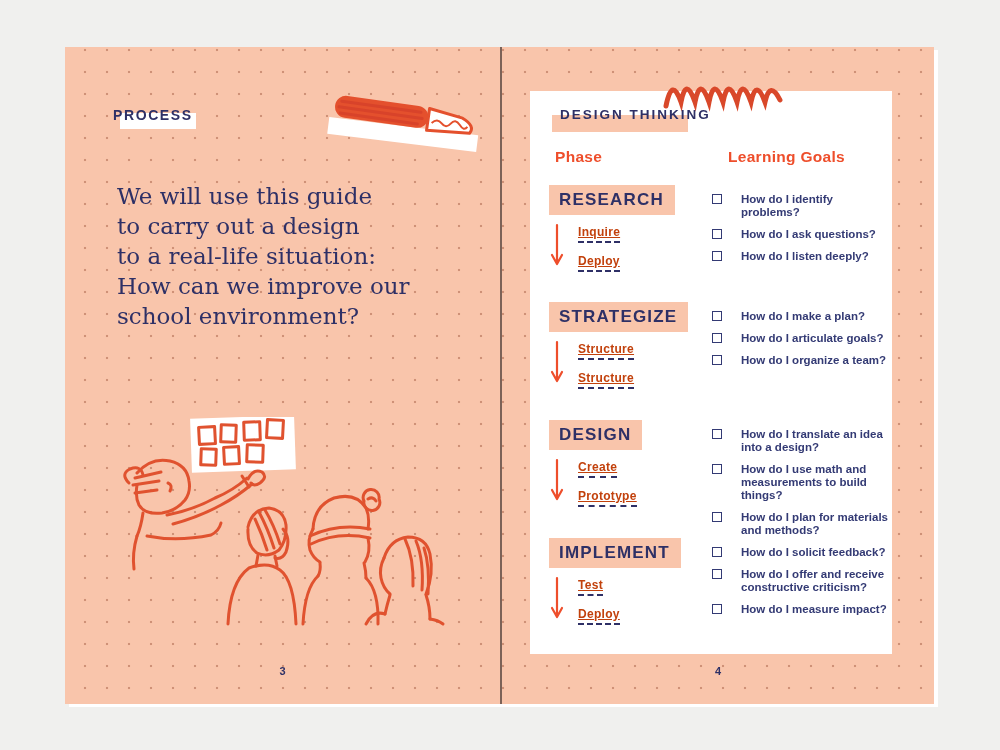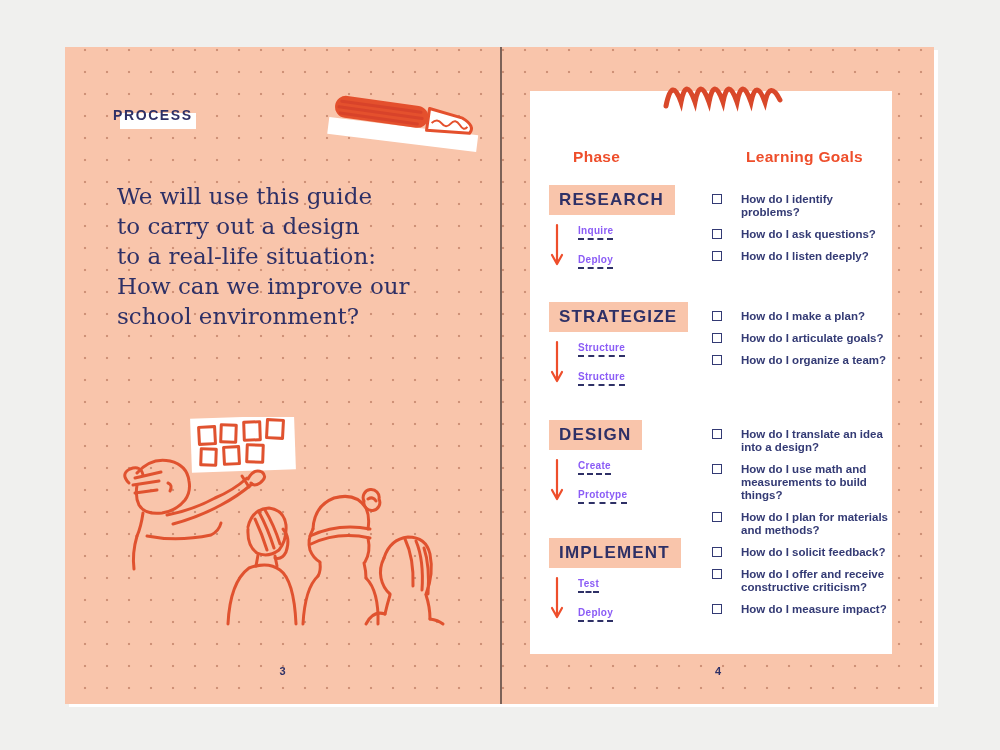--- a/index.html
+++ b/index.html
@@ -23,30 +23,30 @@
   .pagenum.left{left:0;width:435px;}
   .pagenum.right{left:437px;width:432px;}
   .people-svg{position:absolute;left:42px;top:370px;}
 
   
   .card{position:absolute;left:465px;top:44px;width:362px;height:563px;background:#ffffff;}
   .coil-svg{position:absolute;left:131px;top:-21px;}
   .card-title-wrap{position:absolute;left:30px;top:16px;height:24px;}
   .card-title-box{position:absolute;left:-8px;top:8px;width:136px;height:17px;background:#f9c5ab;}
   .card-title{position:relative;color:#2e3066;font-weight:bold;font-size:13.5px;letter-spacing:2px;}
-  .col-head{position:absolute;top:57px;color:#ee4e2b;font-weight:bold;font-size:15.5px;letter-spacing:.3px;margin-left:18px;}
+  .col-head{position:absolute;top:57px;color:#ee4e2b;font-weight:bold;font-size:15.5px;letter-spacing:.3px;}
   .col-head.phase{left:25px;}
   .col-head.goals{left:198px;}
   .sections-host{position:absolute;left:0;top:0;width:100%;height:100%;padding-left:28px;}
   .section{position:absolute;left:0;width:100%;}
   .phase-box{position:absolute;left:19px;top:0;background:#f9c5ab;padding:5px 11px 5px 10px;
              color:#2e3066;font-weight:bold;font-size:17px;letter-spacing:1.2px;}
   .arrow-svg{position:absolute;left:20px;top:37px;}
-  .step{position:absolute;left:48px;color:#8b5cf6;font-weight:bold;font-size:10px;letter-spacing:.3px;
-        border-bottom:2px dashed #2e3066;padding-bottom:2px;}
+  .step{position:absolute;left:48px;color:#c2410c;font-weight:bold;font-size:12px;letter-spacing:.3px;
+        border-bottom:2px dashed #2e3066;padding-bottom:2px;text-decoration:underline;}
   .step.s0{top:40px;}
   .step.s1{top:69px;}
   .goals-list{position:absolute;left:182px;top:8px;width:176px;display:flex;flex-direction:column;gap:9px;}
   .goal{display:flex;gap:19px;color:#333a74;font-size:11.5px;line-height:13px;font-weight:bold;}
   .goal .box{flex:0 0 auto;width:8px;height:8px;border:1.5px solid #333a74;margin-top:1px;}
   .sketch{stroke:#e0522f;stroke-width:3;fill:none;stroke-linecap:round;stroke-linejoin:round;}
 </style>
 </head>
 <body>
 
@@ -129,20 +129,24 @@
       <div class="pagenum left">3</div>
     </div>
 
     <div>
       <div class="card">
 
         <svg class="coil-svg" width="132" height="44" viewBox="0 0 132 44">
           <path d="M5,36 Q11,6 20,32 Q25,6 34,32 Q39,6 48,32 Q53,6 62,32 Q67,6 76,32 Q81,6 90,32 Q95,8 104,32 Q109,10 119,30" stroke="#d9482a" stroke-width="5" fill="none" stroke-linecap="round"></path>
         </svg>
 
+        <div class="card-title-wrap">
+          <div class="card-title-box"></div>
+          <div class="card-title">DESIGN THINKING</div>
+        </div>
 
         <div class="col-head phase">Phase</div>
         <div class="col-head goals">Learning Goals</div>
 
         <div class="sections-host">
   <div class="section" style="top: 94px;">
     <div class="phase-box">RESEARCH</div>
     <svg class="arrow-svg" width="14" height="48" viewBox="0 0 14 48">
       <path d="M7,3 V41 M2,33 L7,42 L12,33" stroke="#ee4e2b" stroke-width="2.2" fill="none" stroke-linecap="round" stroke-linejoin="round"></path>
     </svg>

